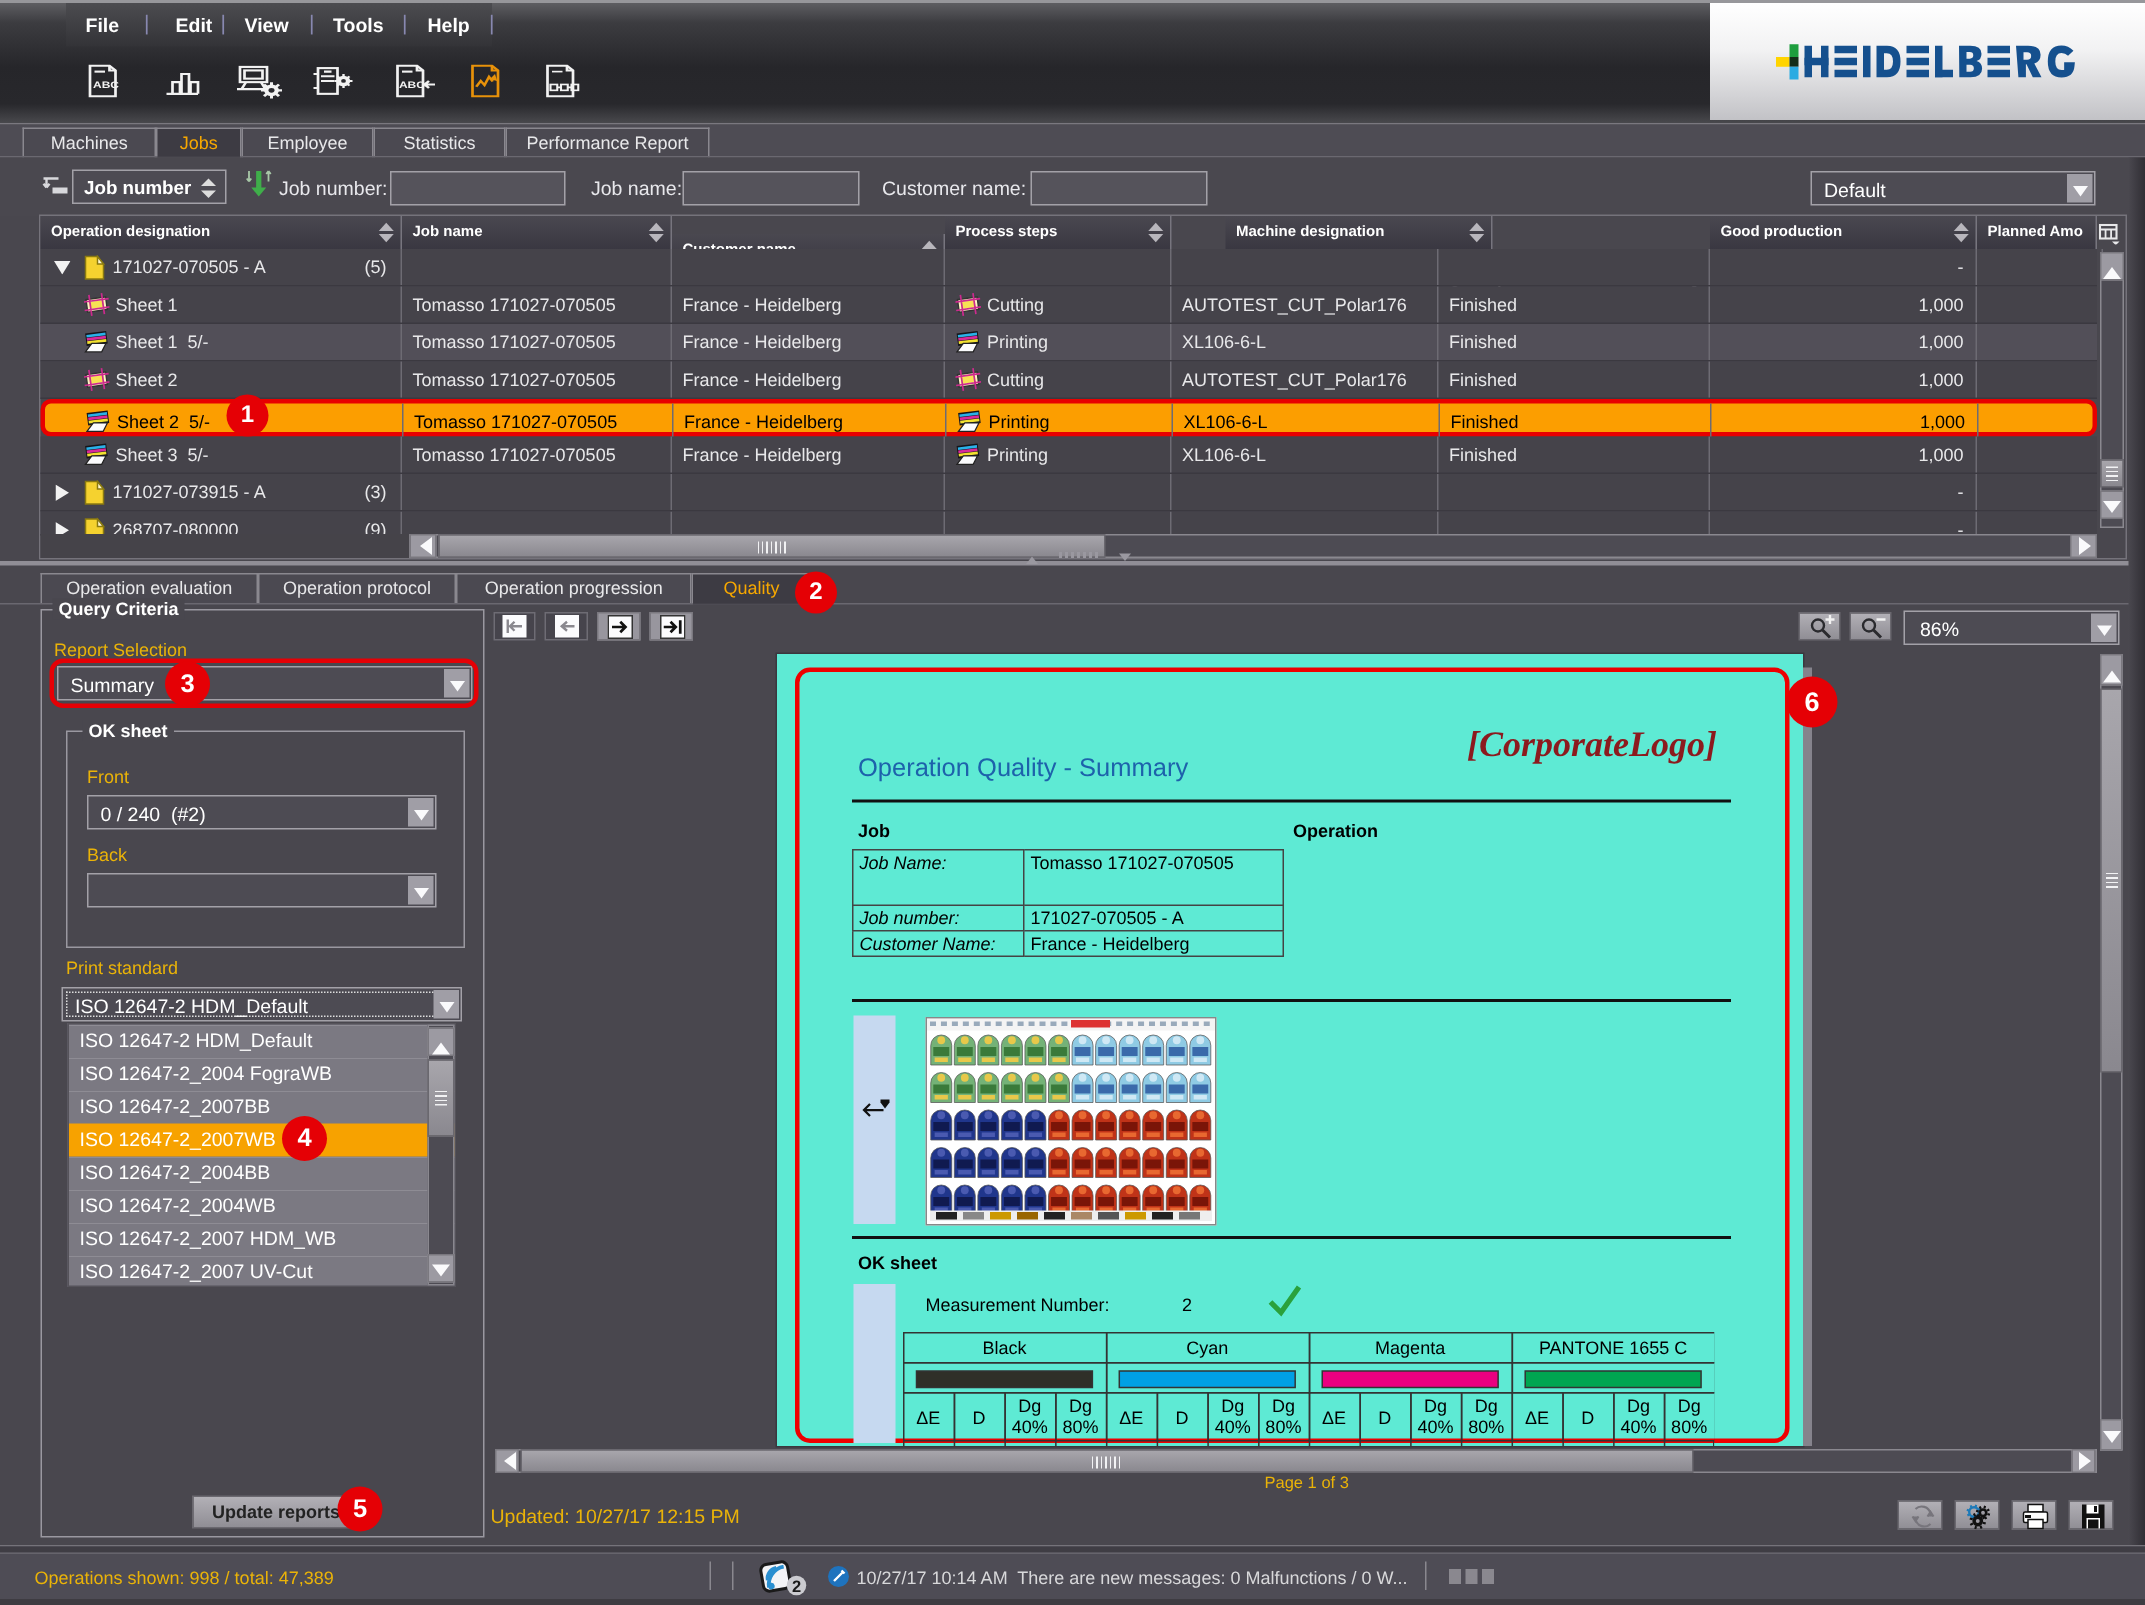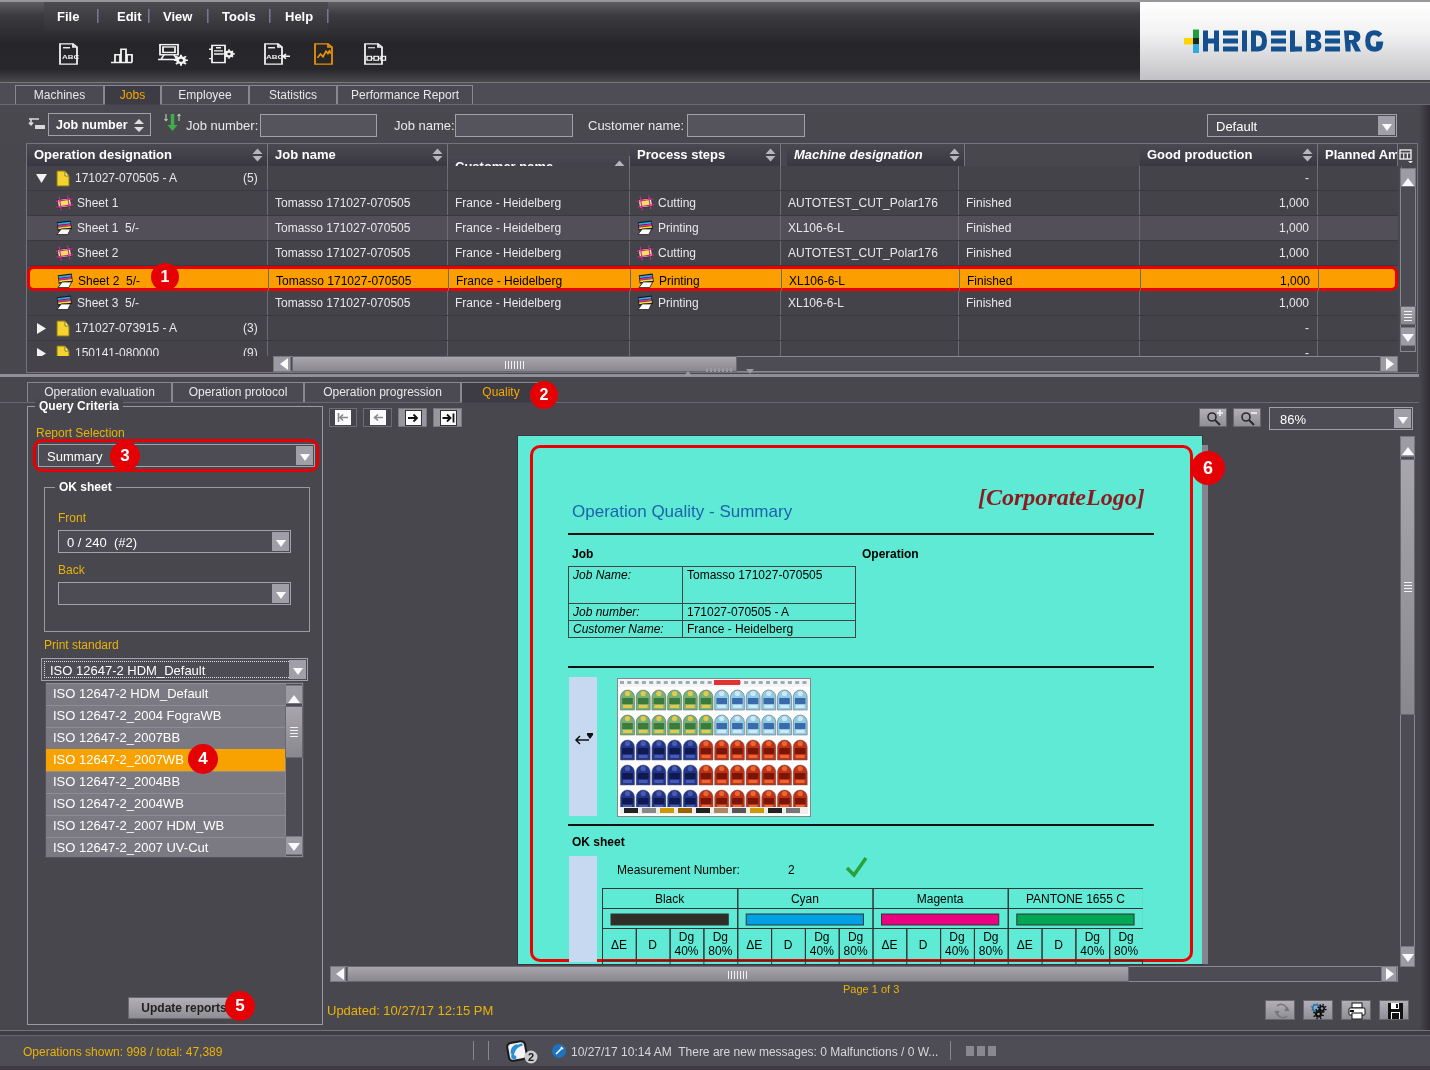--- a/index.html
+++ b/index.html
@@ -17,21 +17,21 @@
 .tab { position:absolute; top:85px; height:20px; border:1px solid #8a888f; border-bottom:none; background:#4b4951; color:#e8e8ea; font-size:12px; text-align:center; line-height:19px; }
 .tab.active { background:#3d3b43; color:#f7a800; }
 
 .lbl { position:absolute; color:#eab308; font-size:12px; } .flbl { position:absolute; color:#e8e8ec; font-size:13px; }
 .input { position:absolute; height:23px; background:#55535b; border:1px solid #a3a1a8; }
 .combo { position:absolute; height:23px; background:#4d4b53; border:1px solid #a3a1a8; color:#fff; font-size:13px; }
 .combo .arr { position:absolute; right:1px; top:1px; bottom:1px; width:17px; background:#a09ea6; }
 .combo .arr:after { content:""; position:absolute; left:4px; top:8px; border:5.5px solid transparent; border-top:7px solid #fafafc; }
 
 #tbl { left:27px; top:144px; width:1371px; height:213px; }
-.th { position:absolute; top:0; height:22px; white-space:nowrap; overflow:hidden; background:linear-gradient(#4a4850,#393741); border-right:1px solid #77757e; color:#fff; font-weight:bold; font-size:13px; line-height:21px; padding-left:7px; }
+.th { position:absolute; top:0; height:22px; white-space:nowrap; overflow:hidden; background:linear-gradient(#4a4850,#393741); border-right:1px solid #77757e; color:#fff; font-weight:bold; font-size:10px; line-height:21px; padding-left:7px; }
 .row { position:absolute; left:0; width:1371px; height:25px; background:#45434a; border-bottom:1px solid #3b3940; color:#e8e8ea; font-size:12px; }
 .cell { position:absolute; top:0; height:24px; line-height:24px; border-right:1px solid #6d6b73; padding-left:7px; white-space:nowrap; overflow:hidden; }
 .sort { position:absolute; width:11px; height:14px; top:4px; }
 
 .sbtn { position:absolute; background:#9c9aa2; border:1px solid #7a787f; }
 .sthumb { position:absolute; background:linear-gradient(#a8a6ac,#8a888f); border:1px solid #6a686f; }
 .strack { position:absolute; background:#4d4b53; border:1px solid #8a888f; }
 
 .tab2 { position:absolute; top:382px; height:20px; border:1px solid #8a888f; border-bottom:none; background:#4b4951; color:#e8e8ea; font-size:12px; text-align:center; line-height:19px; }
 .tab2.active { background:#3d3b43; color:#f7a800; border-bottom:none; }
@@ -202,21 +202,21 @@
         <path d="M0.5 8 L10.5 8 L5.5 13.5 Z" fill="#b8b6bc"></path>
       </svg></div>
   <div class="th" style="left:421px;width:182px;margin-top:12px;">Customer name<svg class="sort" style="right:4px;" viewBox="0 0 11 14">
         <path d="M0.5 6 L5.5 0.5 L10.5 6 Z" fill="#b8b6bc"></path>
         <path d="M0.5 8 L10.5 8 L5.5 13.5 Z" fill="#b8b6bc"></path>
       </svg></div>
   <div class="th" style="left:603px;width:151px;">Process steps<svg class="sort" style="right:4px;" viewBox="0 0 11 14">
         <path d="M0.5 6 L5.5 0.5 L10.5 6 Z" fill="#b8b6bc"></path>
         <path d="M0.5 8 L10.5 8 L5.5 13.5 Z" fill="#b8b6bc"></path>
       </svg></div>
-  <div class="th" style="left:760px;width:178px;font-style:italic;">Machine designation<svg class="sort" style="right:4px;" viewBox="0 0 11 14">
+  <div class="th" style="left:790px;width:178px;">Machine designation<svg class="sort" style="right:4px;" viewBox="0 0 11 14">
         <path d="M0.5 6 L5.5 0.5 L10.5 6 Z" fill="#b8b6bc"></path>
         <path d="M0.5 8 L10.5 8 L5.5 13.5 Z" fill="#b8b6bc"></path>
       </svg></div>
   <div class="th" style="left:932px;width:181px;margin-top:41px;">Operation status<svg class="sort" style="right:4px;" viewBox="0 0 11 14">
         <path d="M0.5 6 L5.5 0.5 L10.5 6 Z" fill="#b8b6bc"></path>
         <path d="M0.5 8 L10.5 8 L5.5 13.5 Z" fill="#b8b6bc"></path>
       </svg></div>
   <div class="th" style="left:1113px;width:178px;">Good production<svg class="sort" style="right:4px;" viewBox="0 0 11 14">
         <path d="M0.5 6 L5.5 0.5 L10.5 6 Z" fill="#b8b6bc"></path>
         <path d="M0.5 8 L10.5 8 L5.5 13.5 Z" fill="#b8b6bc"></path>
@@ -417,21 +417,21 @@
   </div>
   <div class="row" style="top:197px;height:16px;overflow:hidden;">
     <div class="cell" style="left:0;width:241px;">
         <svg style="position:absolute;left:10px;top:7px;" width="9" height="11" viewBox="0 0 9 11">
           <path d="M0 0 L9 5.5 L0 11 Z" fill="#f2f2f2"></path>
         </svg>
         <svg style="position:absolute;left:29px;top:4px;" width="15" height="17" viewBox="0 0 15 17">
           <path d="M1 1 L9 1 L13 6 L13 16 L1 16 Z" fill="#f5d22f" stroke="#8a7a10"></path>
           <path d="M9 1 L9 6 L13 6 Z" fill="#fff8d0" stroke="#8a7a10"></path>
         </svg>
-        <span style="position:absolute;left:48px;">150141-080000</span>
+        <span style="position:absolute;left:48px;">268707-080000</span>
         <span style="position:absolute;left:216px;">(9)</span>
       </div>
     <div class="cell" style="left:241px;width:180px;"></div>
       <div class="cell" style="left:421px;width:182px;"></div>
       <div class="cell" style="left:603px;width:151px;"></div>
       <div class="cell" style="left:754px;width:178px;"></div>
       <div class="cell" style="left:932px;width:181px;"></div>
       <div class="cell" style="left:1113px;width:178px;text-align:right;padding-right:8px;">-</div>
       <div class="cell" style="left:1291px;width:84px;"></div>
   </div>

